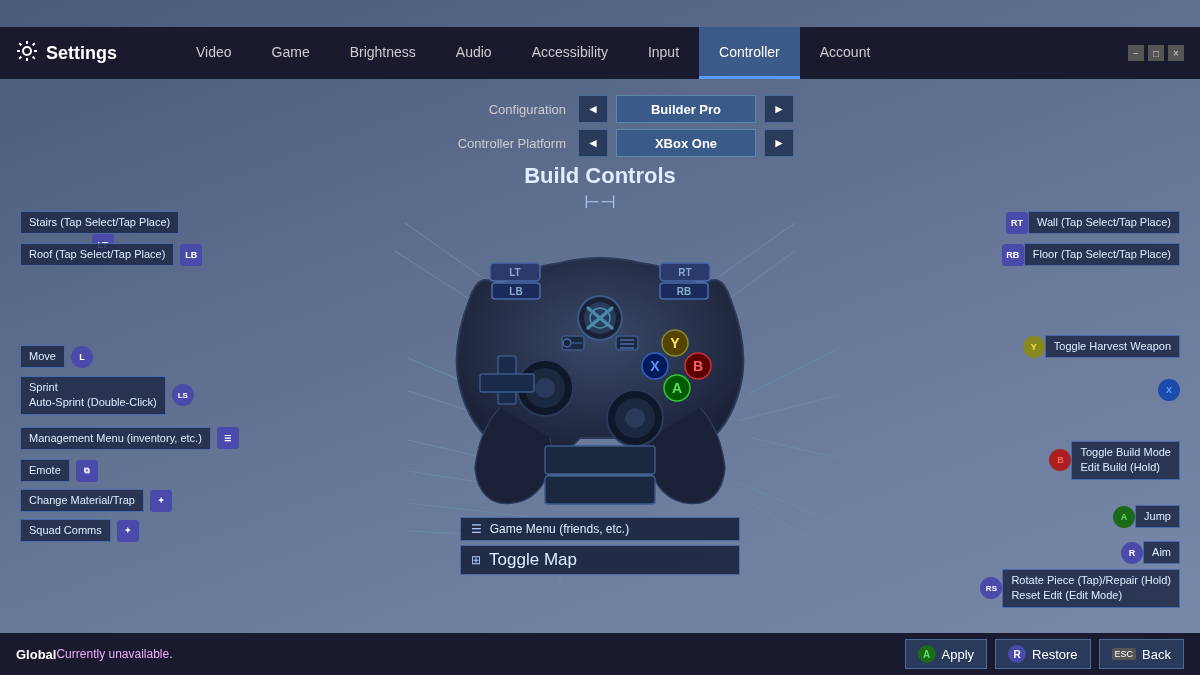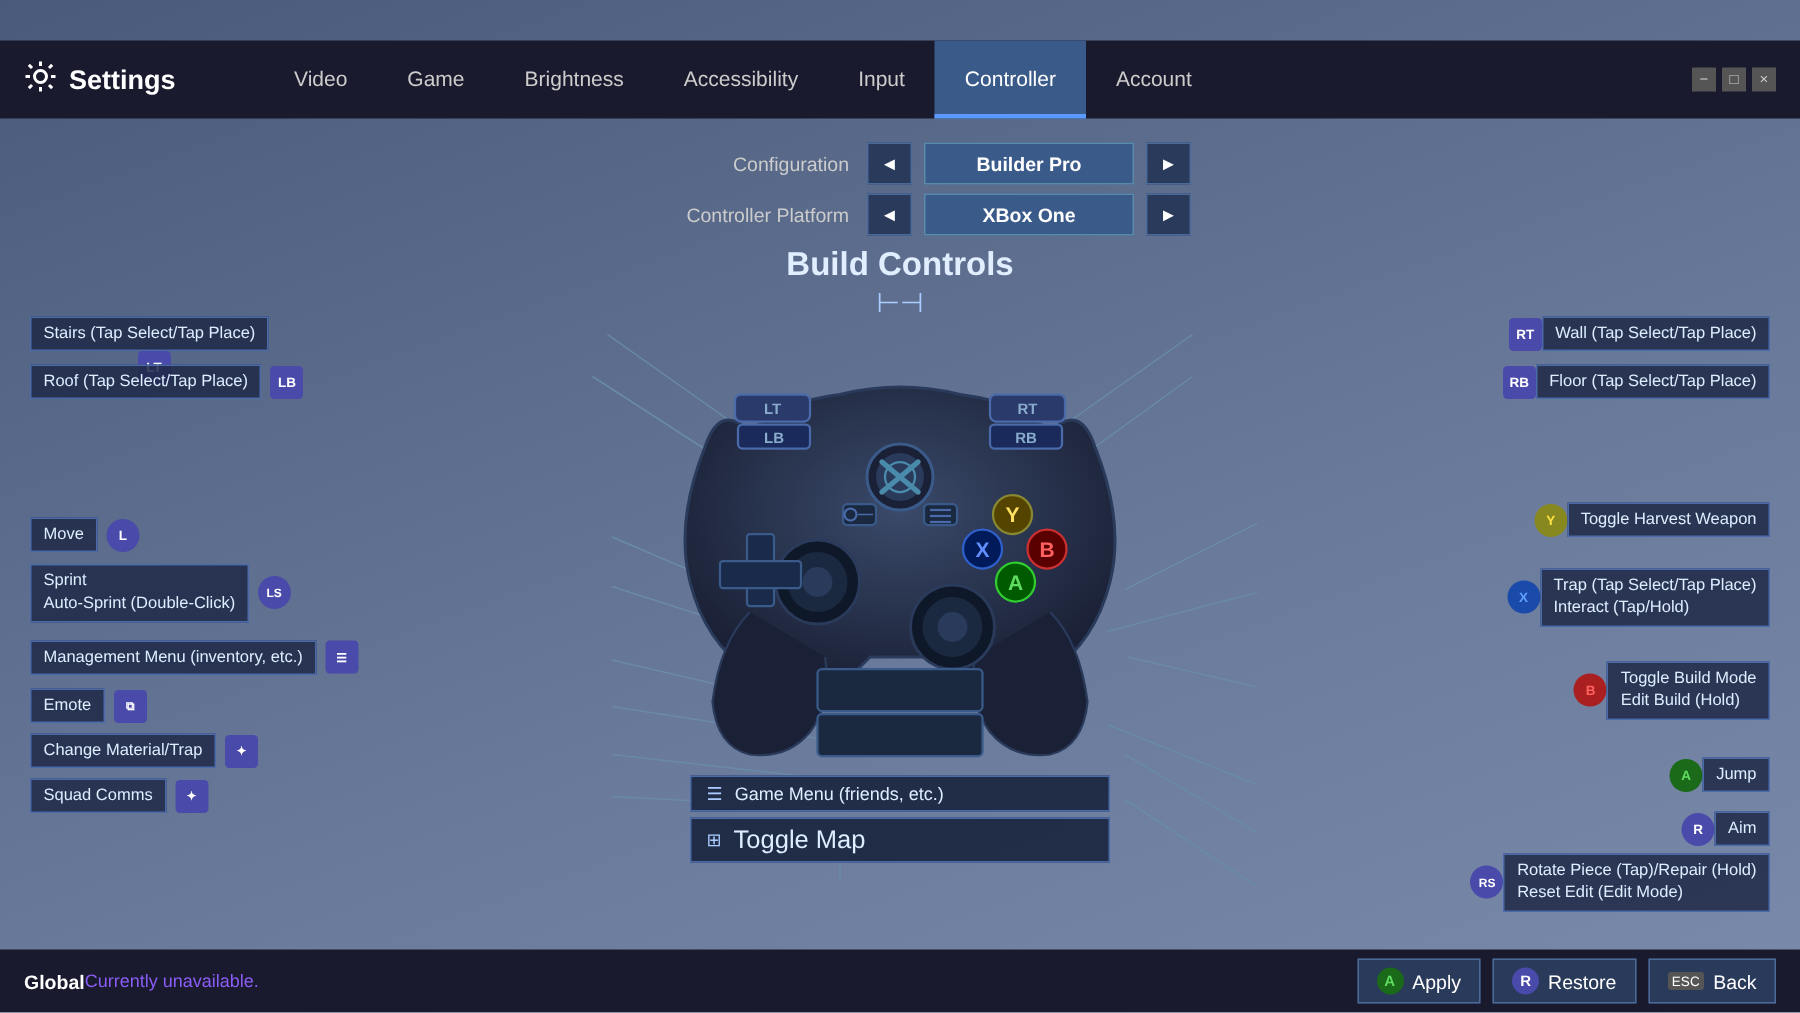--- a/index.html
+++ b/index.html
@@ -141,21 +141,21 @@
       align-items: center;
       padding: 0 16px;
     }
     .footer-global {
       font-size: 13px;
       font-weight: bold;
       color: #fff;
     }
     .footer-status {
       font-size: 12px;
-      color: #8b5cf6;
+      color: #f0abfc;
     }
     .footer-btns {
       display: flex;
       gap: 8px;
       margin-left: auto;
     }
     .footer-btn {
       display: flex;
       align-items: center;
       gap: 6px;
@@ -222,20 +222,21 @@
         <path d="M11 1v3M11 18v3M1 11h3M18 11h3M3.22 3.22l2.12 2.12M16.66 16.66l2.12 2.12M3.22 18.78l2.12-2.12M16.66 5.34l2.12-2.12" stroke="white" stroke-width="2"></path>
       </svg>
     </span>
     <span>Settings</span>
   </div>
 
   <div class="nav-tabs">
     <div class="nav-tab">Video</div>
     <div class="nav-tab">Game</div>
     <div class="nav-tab">Brightness</div>
+    <div class="nav-tab">Audio</div>
     <div class="nav-tab">Accessibility</div>
     <div class="nav-tab">Input</div>
     <div class="nav-tab active">Controller</div>
     <div class="nav-tab">Account</div>
   </div>
 
   <div class="win-controls">
     <button class="win-btn">−</button>
     <button class="win-btn">□</button>
     <button class="win-btn">×</button>
@@ -424,21 +425,20 @@
       <div class="lbox">Floor (Tap Select/Tap Place)</div>
     </div>
 
     <div style="position:absolute; top:172px; right:0; display:flex; align-items:center;">
       <div class="btn-badge badge-y">Y</div>
       <div class="lbox">Toggle Harvest Weapon</div>
     </div>
 
     <div style="position:absolute; top:216px; right:0; display:flex; align-items:center;">
       <div class="btn-badge badge-x">X</div>
-      <div class="lbox">Trap (Tap Select/Tap Place)<br>Interact (Tap/Hold)</div>
     </div>
 
     <div style="position:absolute; top:278px; right:0; display:flex; align-items:center;">
       <div class="btn-badge badge-b">B</div>
       <div class="lbox">Toggle Build Mode<br>Edit Build (Hold)</div>
     </div>
 
     <div style="position:absolute; top:342px; right:0; display:flex; align-items:center;">
       <div class="btn-badge badge-a">A</div>
       <div class="lbox">Jump</div>

